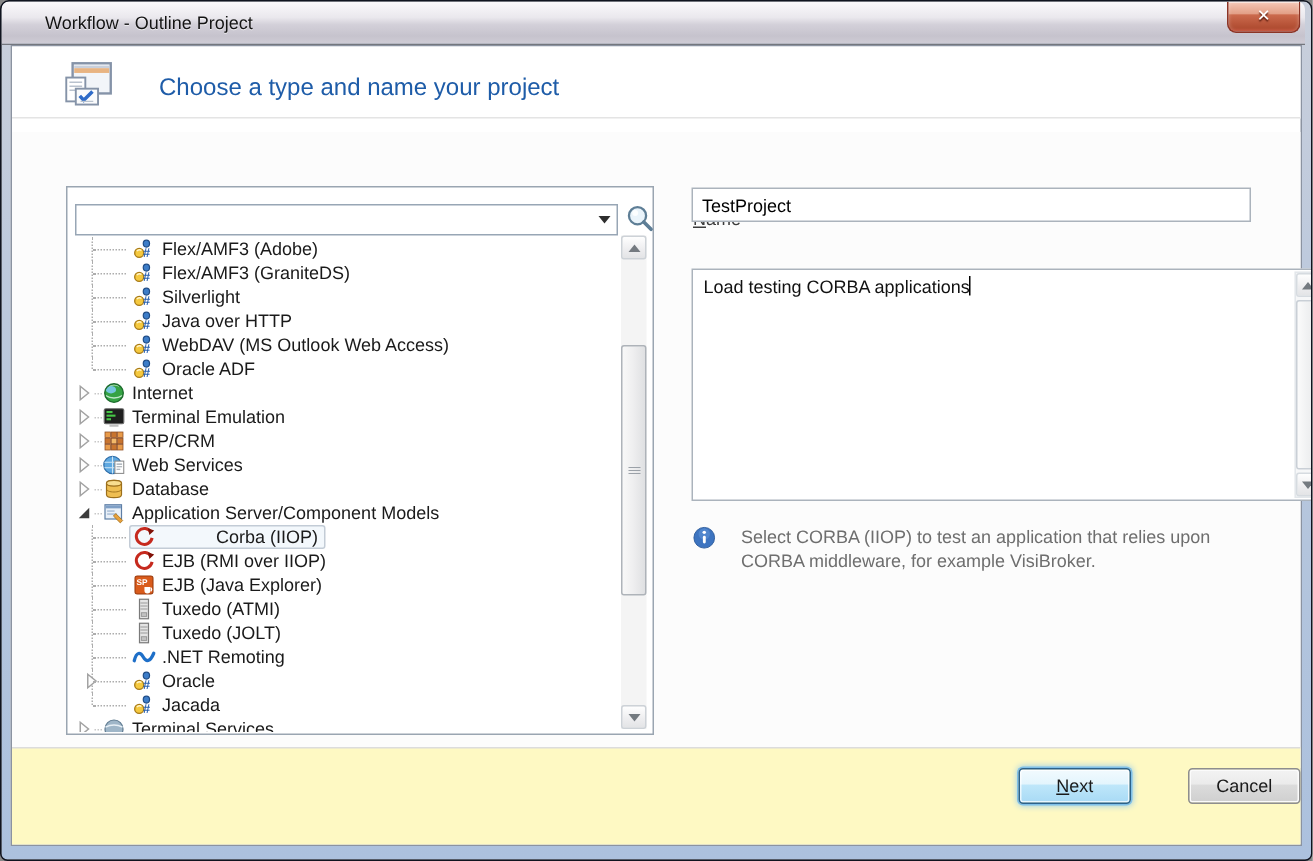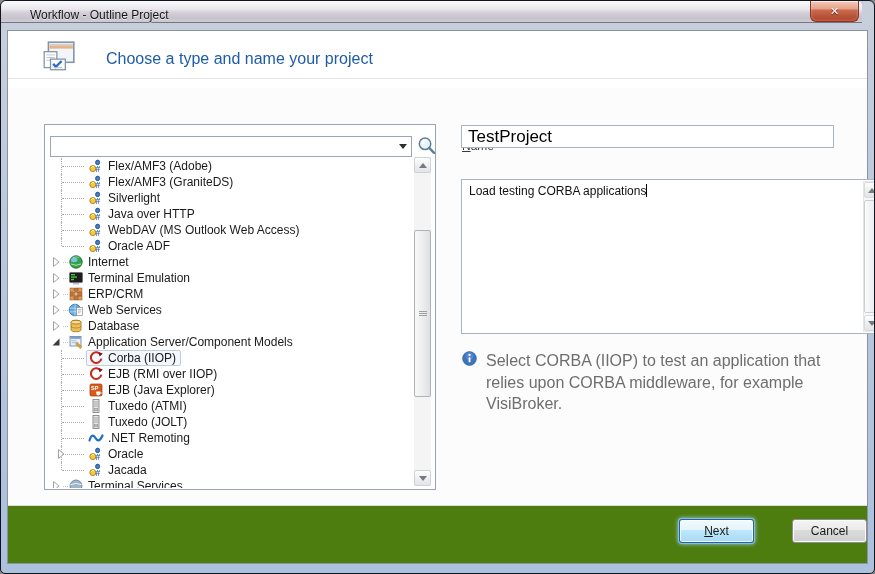--- a/index.html
+++ b/index.html
@@ -1,20 +1,20 @@
 <!DOCTYPE html>
 <html style="--header-title: #1E5CA8; --close-red: #C0432B; --focus-glow: #7FC0E8; --selection-border: #C3CCD6; --info-text: #6E6E6E;"><head>
 <meta charset="utf-8">
 <style>
   html,body{margin:0;padding:0;background:#888;}
   *{box-sizing:border-box;font-family:"Liberation Sans","DejaVu Sans",sans-serif;}
   .window{position:relative;width:875px;height:574px;border:1px solid #10141F;border-radius:6px 6px 5px 5px;
     background:linear-gradient(180deg,#C9CFDB 0%,#BECADD 30%,#B2C4DD 70%,#ACC1DE 100%);overflow:hidden;}
   
-  .titlebar{position:absolute;top:0;left:0;right:12px;height:22px;
+  .titlebar{position:absolute;top:0;left:0;right:4px;height:29px;
     background:linear-gradient(180deg,#FBFAFC 0%,#EAE8ED 38%,#D3D0D9 55%,#C6C3CD 82%,#CFCCD5 100%);
     border-bottom:1px solid #74777E;border-radius:5px 5px 0 0;}
   .titlebar-text{position:absolute;left:29px;top:7px;font-size:12px;color:#131313;
     text-shadow:0 1px 0 rgba(255,255,255,.65);white-space:nowrap;}
   .close-btn{position:absolute;top:0;right:3px;width:49px;height:21px;border:1px solid #8C3425;border-top:none;
     border-radius:0 0 6px 6px;display:flex;align-items:center;justify-content:center;cursor:default;padding:0;
     background:linear-gradient(180deg,#F6C9B8 0%,#E3A088 40%,#CB6A4D 45%,#B04C31 88%,var(--close-red,#C0432B) 100%);
     box-shadow:inset 0 1px 0 rgba(255,255,255,.55),inset 0 0 3px rgba(255,255,255,.3);}
   .close-btn span{color:#FFF;font-size:11px;font-weight:bold;text-shadow:0 1px 1px rgba(70,15,5,.85);line-height:1;}
   
@@ -34,52 +34,52 @@
   .tree-row{position:relative;height:16px;display:flex;align-items:center;font-size:12px;color:#1A1A1A;white-space:nowrap;}
   .tree-row .expander{position:absolute;top:1px;width:14px;height:14px;}
   .lvl1 .expander{left:3px;} .lvl2 .expander{left:8px;}
   .row-content{display:inline-flex;align-items:center;height:16px;border:1px solid transparent;border-radius:2px;padding:0 4px 0 1px;}
   .lvl1 .row-content{margin-left:20px;} .lvl2 .row-content{margin-left:40px;}
   .tree-icon{width:16px;height:16px;margin-right:4px;flex:none;display:inline-flex;}
   .lvl2::before{content:"";position:absolute;left:15px;top:0;height:16px;border-left:1px dotted #ADADAD;}
   .lvl2.conn-end::before{height:8px;}
   .lvl2::after{content:"";position:absolute;left:16px;top:8px;width:22px;border-top:1px dotted #ADADAD;}
   .lvl1::after{content:"";position:absolute;left:17px;top:8px;width:5px;border-top:1px dotted #C8C8C8;}
-  .tree-row.selected .row-content{border-color:var(--selection-border,#C3CCD6);background:#F3F8FC;}
+  .tree-row.selected .row-content{border-color:var(--selection-border,#C3CCD6);background:#F3F8FC;gap:36px;}
   
   .sb{position:absolute;background:#F4F4F4;}
   .tree-sb{right:4px;top:32px;bottom:3px;width:17px;}
   .sb-btn{position:absolute;left:0;width:17px;height:16px;background:linear-gradient(180deg,#FEFEFE,#EDEDEF 60%,#E3E4E6);
     border:1px solid #CDD2D7;border-radius:2px;display:flex;align-items:center;justify-content:center;cursor:default;}
   .sb-btn.up{top:0;} .sb-btn.down{bottom:0;}
   .tri-up{width:0;height:0;border-left:4px solid transparent;border-right:4px solid transparent;border-bottom:5px solid #747A80;}
   .tri-down{width:0;height:0;border-left:4px solid transparent;border-right:4px solid transparent;border-top:5px solid #747A80;}
   .sb-thumb{position:absolute;left:0;width:17px;border:1px solid #AEB3B9;border-radius:2px;
     background:linear-gradient(90deg,#F8F8F8,#EFEFF0 45%,#DFE0E2);display:flex;align-items:center;justify-content:center;cursor:default;}
   .tree-sb .sb-thumb{top:73px;height:167px;}
   .gripper{width:8px;height:5px;background:repeating-linear-gradient(180deg,#9BA1A8 0 1px,transparent 1px 2px);}
   
   .field-label{position:absolute;font-size:12px;color:#3B3B3B;display:block;margin-top:34px;}
   .field-label::first-letter{text-decoration:underline;}
   .name-label{left:454px;top:74px;} .desc-label{left:454px;top:128px;}
-  .text-input{position:absolute;left:453px;top:94px;width:373px;height:23px;border:1px solid #ABB3BC;font-size:17px;
+  .text-input{position:absolute;left:453px;top:94px;width:373px;height:23px;border:1px solid #ABB3BC;font-size:12px;
     padding:2px 6px;outline:none;background:#FFF;}
   .desc-box{position:absolute;left:453px;top:148px;width:421px;height:155px;border:1px solid #ABB3BC;background:#FFF;}
   .desc-text{position:absolute;left:0;top:0;right:20px;bottom:0;padding:4px 2px 4px 7px;font-size:12px;color:#111;
     overflow:hidden;line-height:1.3;}
   .caret{display:inline-block;width:1px;height:13px;background:#000;vertical-align:-2px;}
   .desc-sb{right:1px;top:1px;bottom:1px;width:17px;background:#F6F7F8;border:1px solid #E3E7EB;}
   .desc-sb .sb-btn{width:15px;border-color:#D6DBE0;}
   .desc-sb .sb-thumb{top:18px;bottom:18px;width:15px;border-color:#C9CFD6;background:linear-gradient(90deg,#FBFBFB,#F0F1F2 50%,#E8E9EB);}
   
   .info-row{position:absolute;left:454px;top:319px;width:373px;display:flex;}
   .info-icon{flex:none;width:15px;height:15px;margin-right:9px;margin-top:1px;}
-  .info-text{font-size:16px;line-height:1.35;color:var(--info-text,#6E6E6E);width:350px;}
-  
-  .button-strip{position:absolute;left:0;right:0;bottom:0;height:58px;background:#4d7c0f;border-top:1px solid #DCDCDC;}
+  .info-text{font-size:12px;line-height:1.35;color:var(--info-text,#6E6E6E);width:350px;margin-left:8px;}
+  
+  .button-strip{position:absolute;left:0;right:0;bottom:0;height:65px;background:#fef9c3;border-top:1px solid #DCDCDC;}
   .btn{position:absolute;top:13px;width:75px;height:24px;font-size:12px;color:#1A1A1A;border-radius:3px;cursor:default;
     display:flex;align-items:center;justify-content:center;padding:0;}
   .btn span{display:inline-block;}
   .btn-next{left:671px;border:1px solid #2C628B;
     background:linear-gradient(180deg,#F2FAFE 0%,#E3F5FD 45%,#BFE7FA 46%,#A8DAF5 100%);
     box-shadow:0 0 0 1px var(--focus-glow,#7FC0E8),0 0 4px 1px #9CCEEC,inset 0 0 0 1px rgba(255,255,255,.75);}
   .btn-next span::first-letter{text-decoration:underline;}
   .btn-cancel{left:784px;border:1px solid #8E8E8E;
     background:linear-gradient(180deg,#F3F3F3 0%,#EBEBEB 45%,#DCDCDC 46%,#CFCFCF 100%);
     box-shadow:inset 0 0 0 1px #FBFBFB;}

